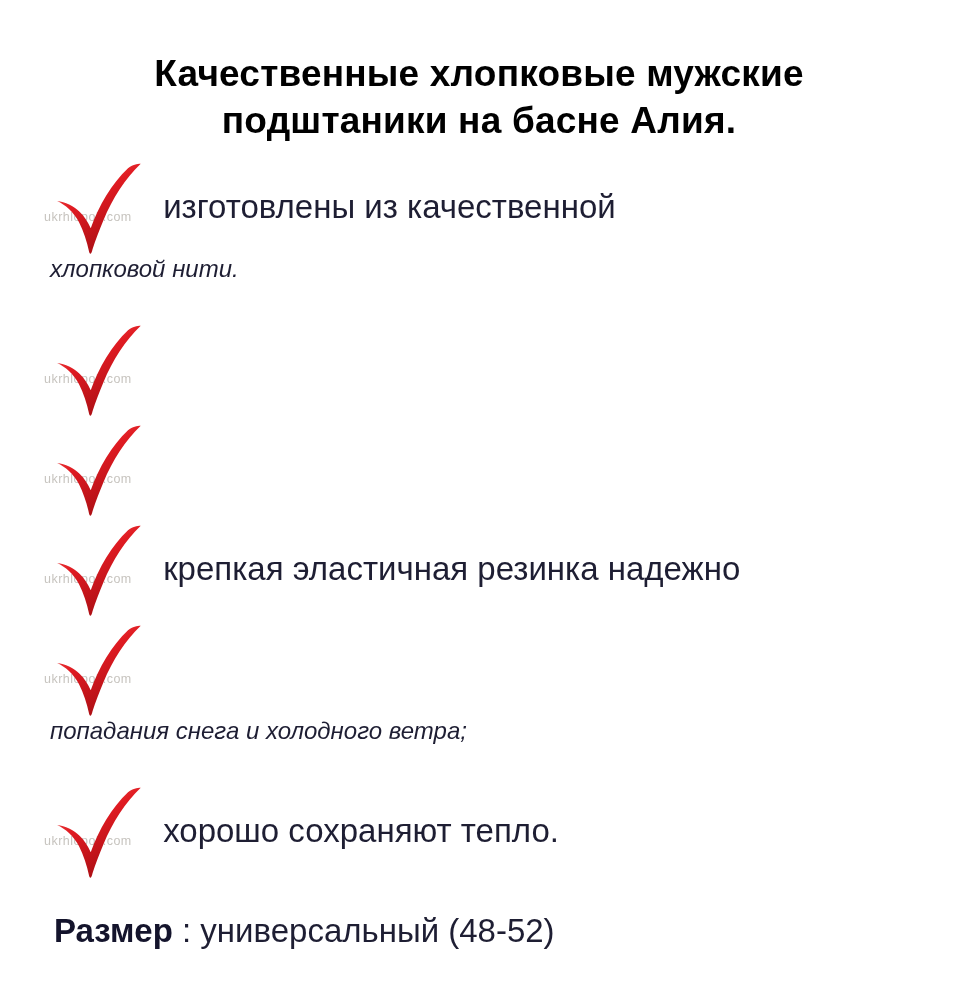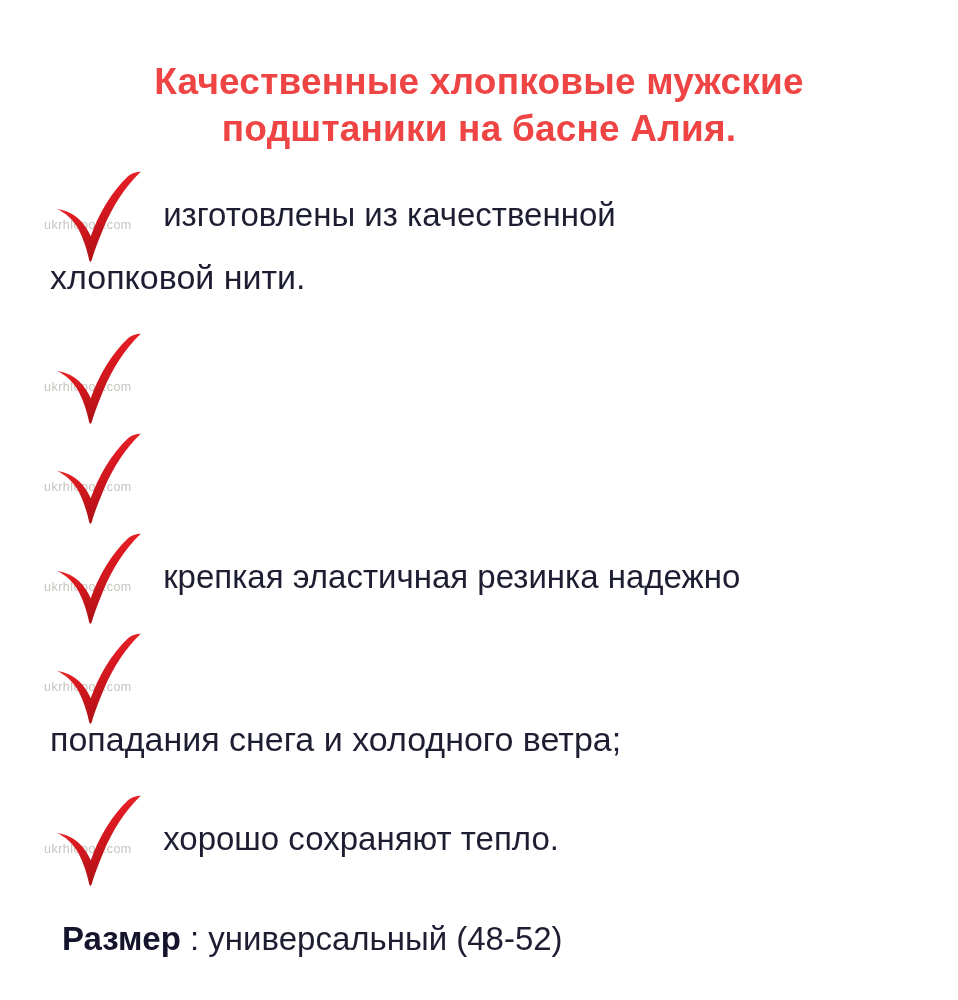--- a/index.html
+++ b/index.html
@@ -8,41 +8,42 @@
     width: 958px;
     height: 1000px;
     background: #ffffff;
     overflow: hidden;
     font-family: "Liberation Sans", "DejaVu Sans", sans-serif;
     color: #1e1e33;
     box-sizing: border-box;
     padding: 0 50px;
   }
   .title {
-    margin: 16px;
+    margin: 8px;
     padding-top: 42px;
     text-align: center;
     font-size: 37px;
     line-height: 47px;
     font-weight: 700;
-    color: #ef4444;
+    color: #000000;
     letter-spacing: 0.2px;
   }
   .title-line { display: block; white-space: nowrap; }
   .features { margin-top: 32px; }
   .feature { margin: 0 0 38px 0; }
   .feature-line1 {
     font-size: 33px;
     line-height: 62px;
     white-space: nowrap;
   }
   .feature-line2 {
-    font-size: 34px;
+    font-size: 24px;
     line-height: 62px;
     white-space: nowrap;
+    font-style: italic;
   }
   .feature-line2:empty { display: none; }
   .check-wrap {
     position: relative;
     display: inline-block;
     width: 104px;
     height: 62px;
     vertical-align: top;
   }
   .check-wrap svg {
@@ -56,21 +57,21 @@
     left: -6px;
     bottom: -10px;
     z-index: 0;
     font-size: 12.5px;
     letter-spacing: 0.5px;
     color: #c7c4bf;
     text-shadow: 0 1px 0 rgba(255,255,255,0.9);
     white-space: nowrap;
   }
   .size-line {
-    margin: 12px;
+    margin: 4px;
     font-size: 33px;
     line-height: 62px;
     white-space: nowrap;
     color: #1e1e33;
   }
   .size-label { font-weight: 700; color: #14142c; }
 </style>
 </head>
 <body>
 

